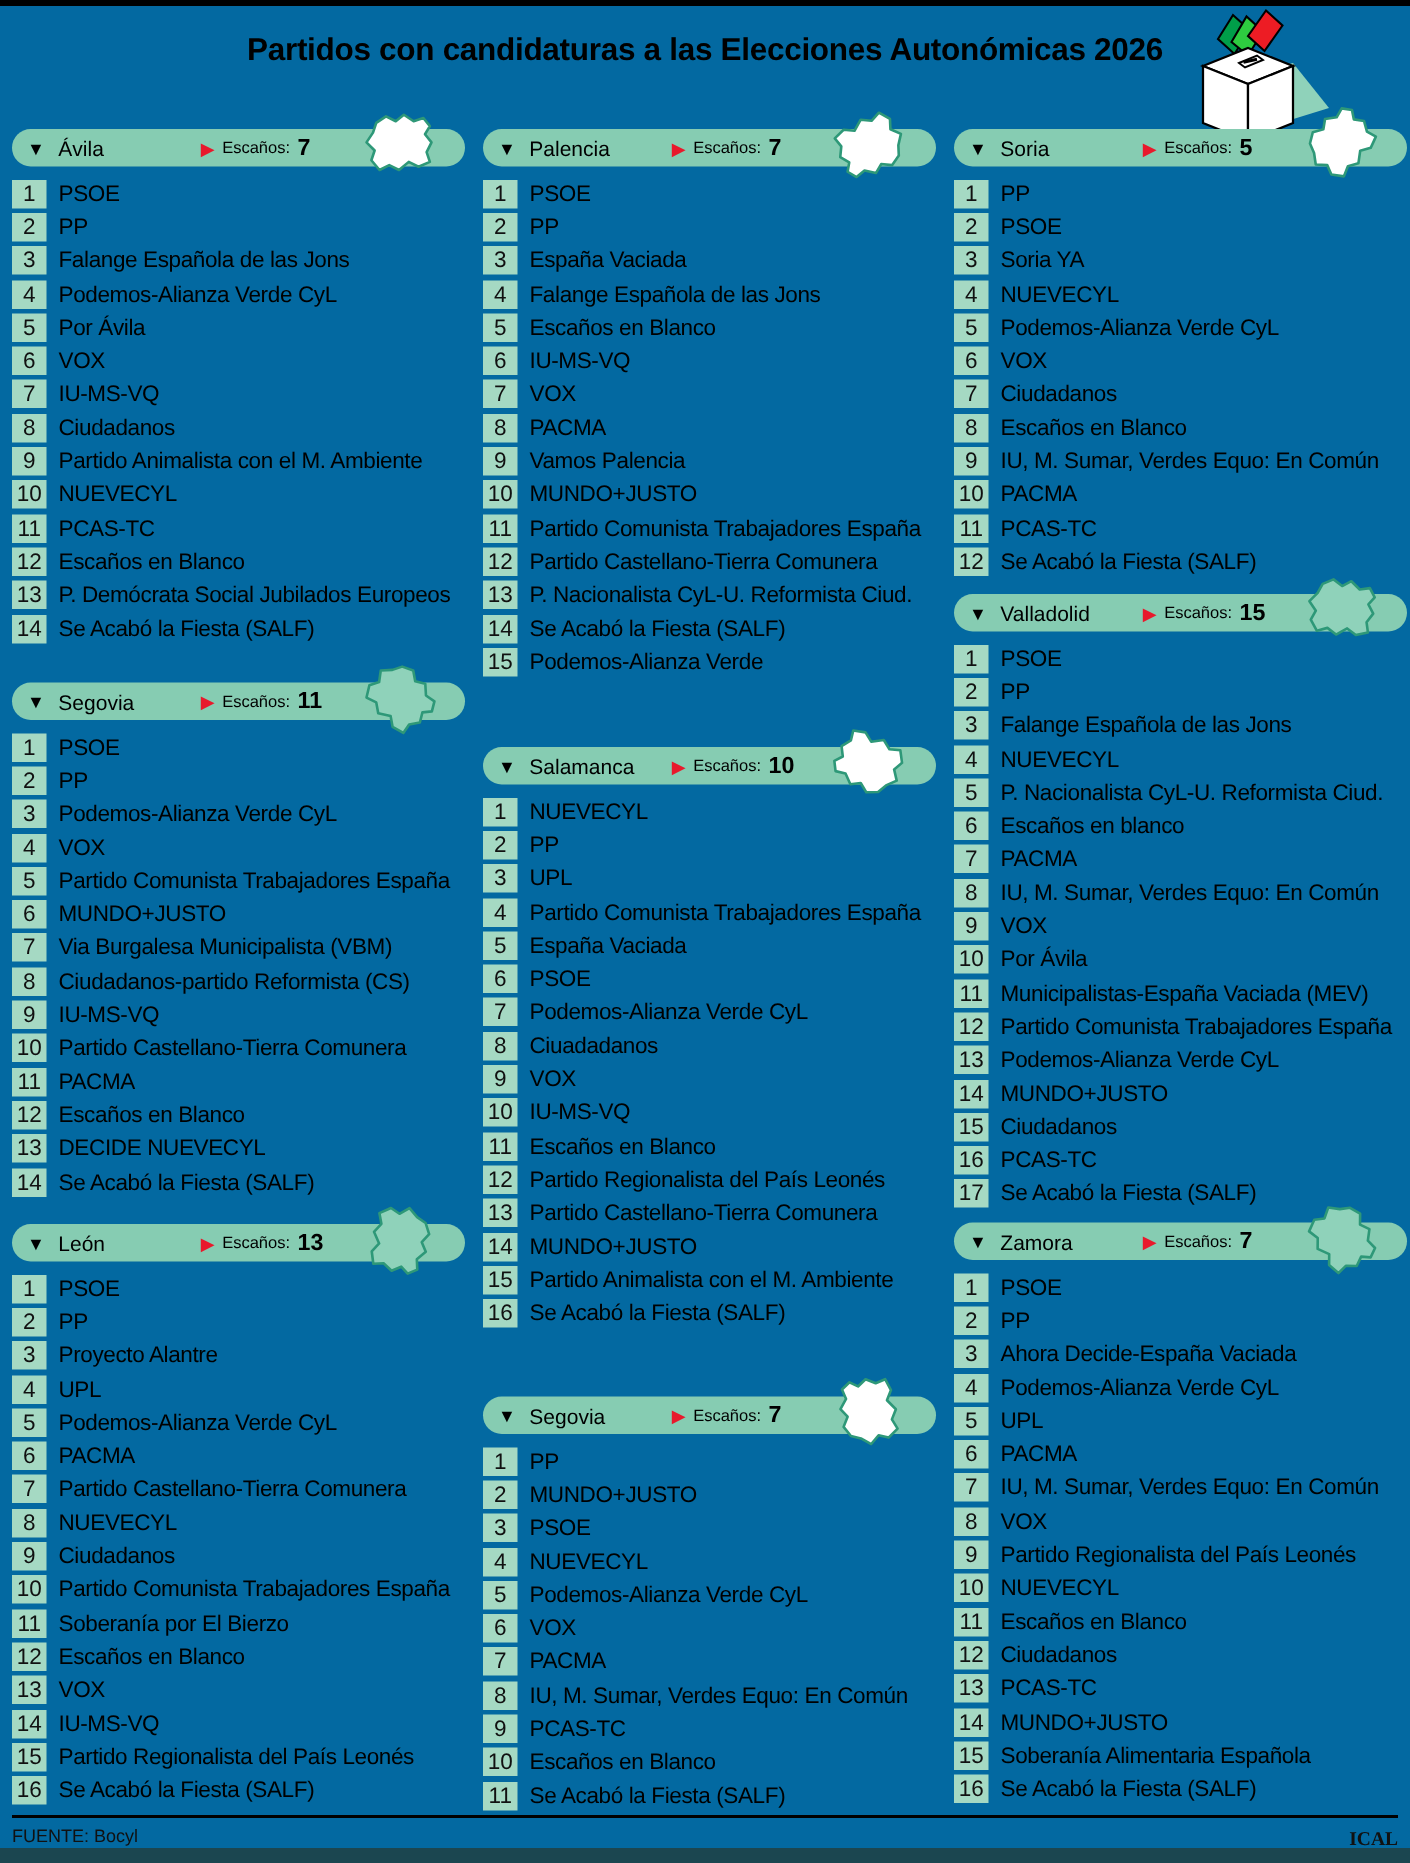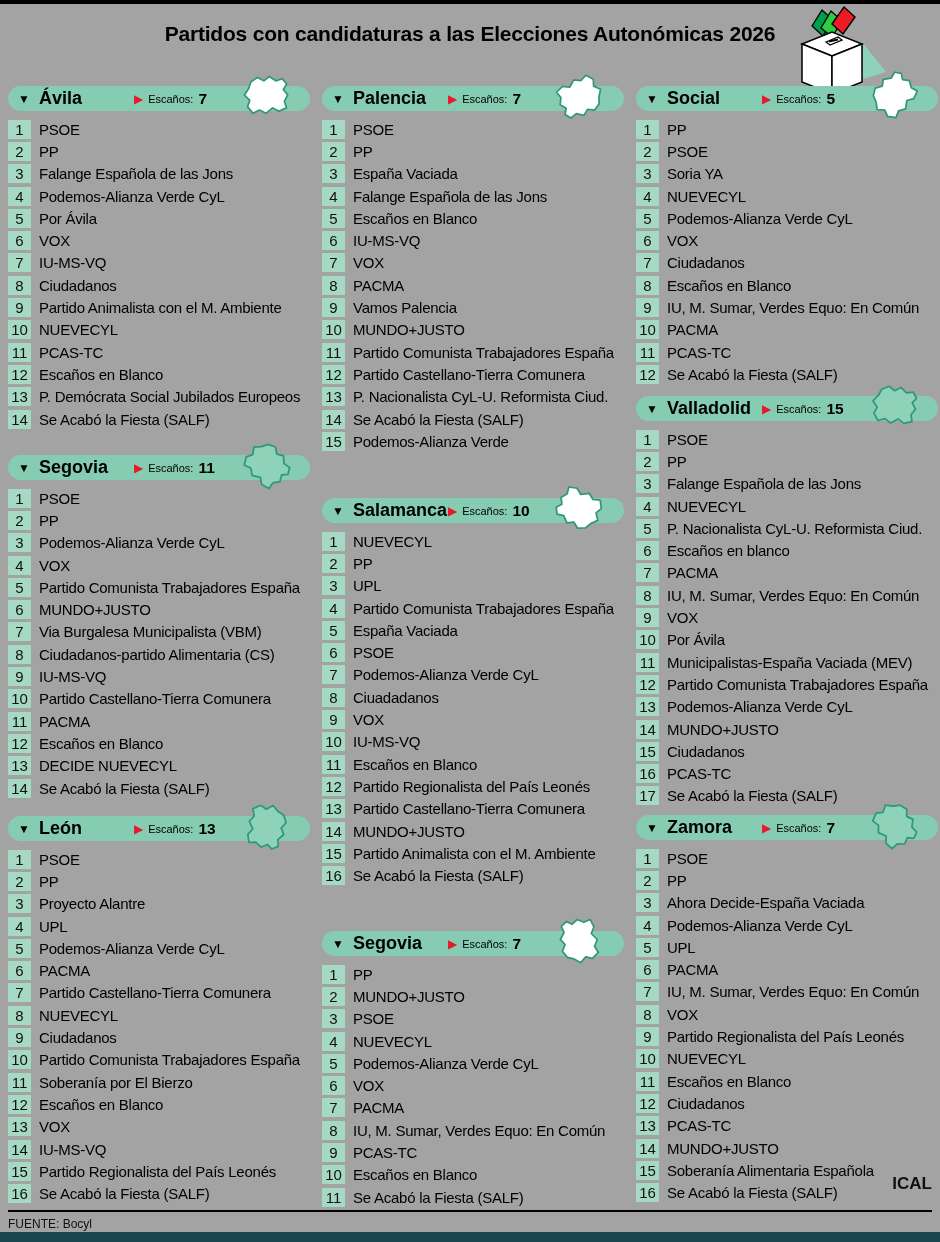--- a/index.html
+++ b/index.html
@@ -1,52 +1,52 @@
 <!DOCTYPE html>
 <html style="--header-green: #86ccb2; --chip-green: #a5d9c3; --map-stroke: #2e9878; --map-fill: #8fd2ba; --accent-red: #e8192c; --bottom-bar: #1b4650; --ballot-green-dark: #009e49; --ballot-green-bright: #2ecc40; --ballot-red: #ed1c24;"><head>
 <meta charset="utf-8">
 <style>
   html,body{margin:0;padding:0;background:#fff;}
   .page{
-    position:relative;width:940px;height:1242px;overflow:hidden;background:#a3a3a3;
+    position:relative;width:940px;height:1242px;overflow:hidden;background:#0369a1;
     font-family:"Liberation Sans","DejaVu Sans",sans-serif;color:#000;
   }
   .top-rule{position:absolute;left:0;top:0;width:940px;height:4px;background:#000;}
   .page-title{
     position:absolute;left:0;top:8px;width:940px;text-align:center;
     font-size:21px;font-weight:bold;letter-spacing:-0.2px;
   }
   .ballot-icon{position:absolute;left:780px;top:2px;width:110px;height:96px;overflow:visible;}
   
   .province{position:absolute;width:302px;}
   .province-header{
     position:relative;height:25px;border-radius:13px;
     background:var(--header-green,#86ccb2);
     display:flex;align-items:center;padding:0 10px;box-sizing:border-box;
   }
   .tri-down{font-size:12px;margin-right:9px;line-height:1;}
-  .province-name{font-weight:bold;font-size:18px;width:95px;white-space:nowrap;}
+  .province-name{font-weight:normal;font-size:14px;width:95px;white-space:nowrap;}
   .tri-right{color:var(--accent-red,#e8192c);font-size:12px;margin-right:5px;line-height:1;}
   .seats-label{font-size:11px;white-space:nowrap;}
   .seats-count{font-weight:bold;font-size:15.5px;margin-left:5px;}
   .map{position:absolute;right:18px;top:-13px;width:52px;height:46px;overflow:visible;}
   .map path{fill:#fff;stroke:var(--map-stroke,#2e9878);stroke-width:1.6;stroke-linejoin:round;}
   .map path.filled{fill:var(--map-fill,#8fd2ba);}
   .party-list{list-style:none;margin:7px 0 0 0;padding:0;}
   .party-row{height:22.3px;display:flex;align-items:center;}
   .num-chip{
     width:23px;height:19px;flex:none;background:var(--chip-green,#a5d9c3);
     display:flex;align-items:center;justify-content:center;
     font-size:15px;color:#111;margin-right:8px;
   }
   .party-name{font-size:15px;letter-spacing:-0.25px;white-space:nowrap;}
   
   .footer-rule{position:absolute;left:8px;width:924px;top:1210px;border-top:2px solid #000;}
   .source-text{position:absolute;left:8px;top:1217px;font-size:12px;color:#111;}
-  .credit-text{position:absolute;right:8px;top:1174px;font-size:17px;font-weight:bold;color:#111;}
+  .credit-text{position:absolute;right:8px;top:1218px;font-size:13px;font-weight:bold;color:#111;font-family:Liberation Serif, serif;}
   .bottom-bar{position:absolute;left:0;bottom:0;width:940px;height:10px;background:var(--bottom-bar,#1b4650);}
 </style>
 </head>
 <body>
 
 <div class="page">
   <div class="top-rule"></div>
 
   <h1 class="page-title">Partidos con candidaturas a las Elecciones Autonómicas 2026</h1>
 
@@ -171,21 +171,21 @@
           <li class="party-row">
         <span class="num-chip">6</span>
         <span class="party-name">MUNDO+JUSTO</span>
       </li>
           <li class="party-row">
         <span class="num-chip">7</span>
         <span class="party-name">Via Burgalesa Municipalista (VBM)</span>
       </li>
           <li class="party-row">
         <span class="num-chip">8</span>
-        <span class="party-name">Ciudadanos-partido Alimentaria (CS)</span>
+        <span class="party-name">Ciudadanos-partido Reformista (CS)</span>
       </li>
           <li class="party-row">
         <span class="num-chip">9</span>
         <span class="party-name">IU-MS-VQ</span>
       </li>
           <li class="party-row">
         <span class="num-chip">10</span>
         <span class="party-name">Partido Castellano-Tierra Comunera</span>
       </li>
           <li class="party-row">
@@ -499,21 +499,21 @@
           <li class="party-row">
         <span class="num-chip">11</span>
         <span class="party-name">Se Acabó la Fiesta (SALF)</span>
       </li>
         </ol>
   </section>
 
   <section class="province" style="left: 636px; top: 86px;">
     <div class="province-header">
       <span class="tri-down">▼</span>
-      <span class="province-name">Social</span>
+      <span class="province-name">Soria</span>
       <span class="tri-right">▶</span>
       <span class="seats-label">Escaños:</span>
       <span class="seats-count">5</span>
       <svg class="map" viewBox="0 0 48 40">
         <path d="M10,7 L16,3 L22,6 L27,2 L33,6 L39,4 L43,9 L40,14 L44,19 L41,25 L43,31 L36,34 L30,31 L24,36 L18,33 L12,36 L7,30 L9,24 L4,19 L8,13 Z" transform="rotate(318 24 20)"></path>
       </svg>
     </div>
     <ol class="party-list">
 
     <li class="party-row">

